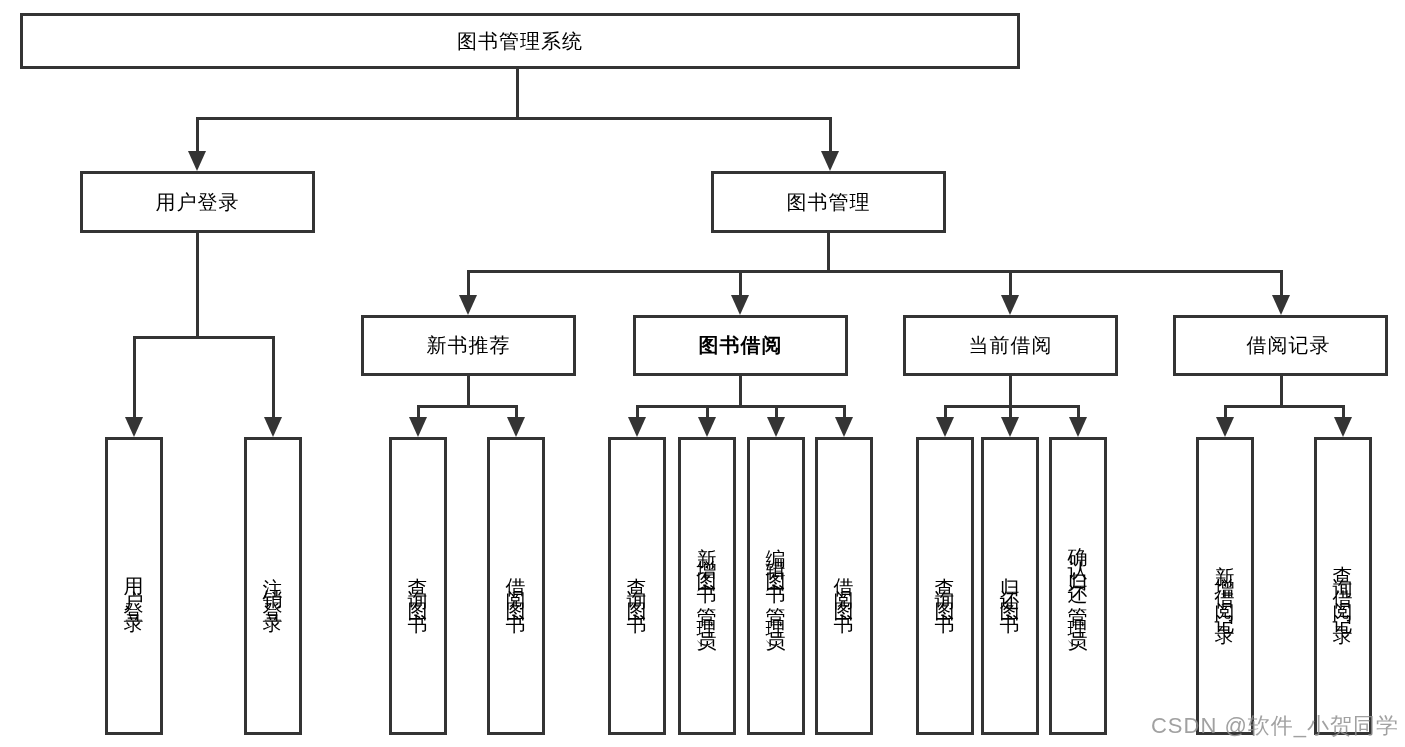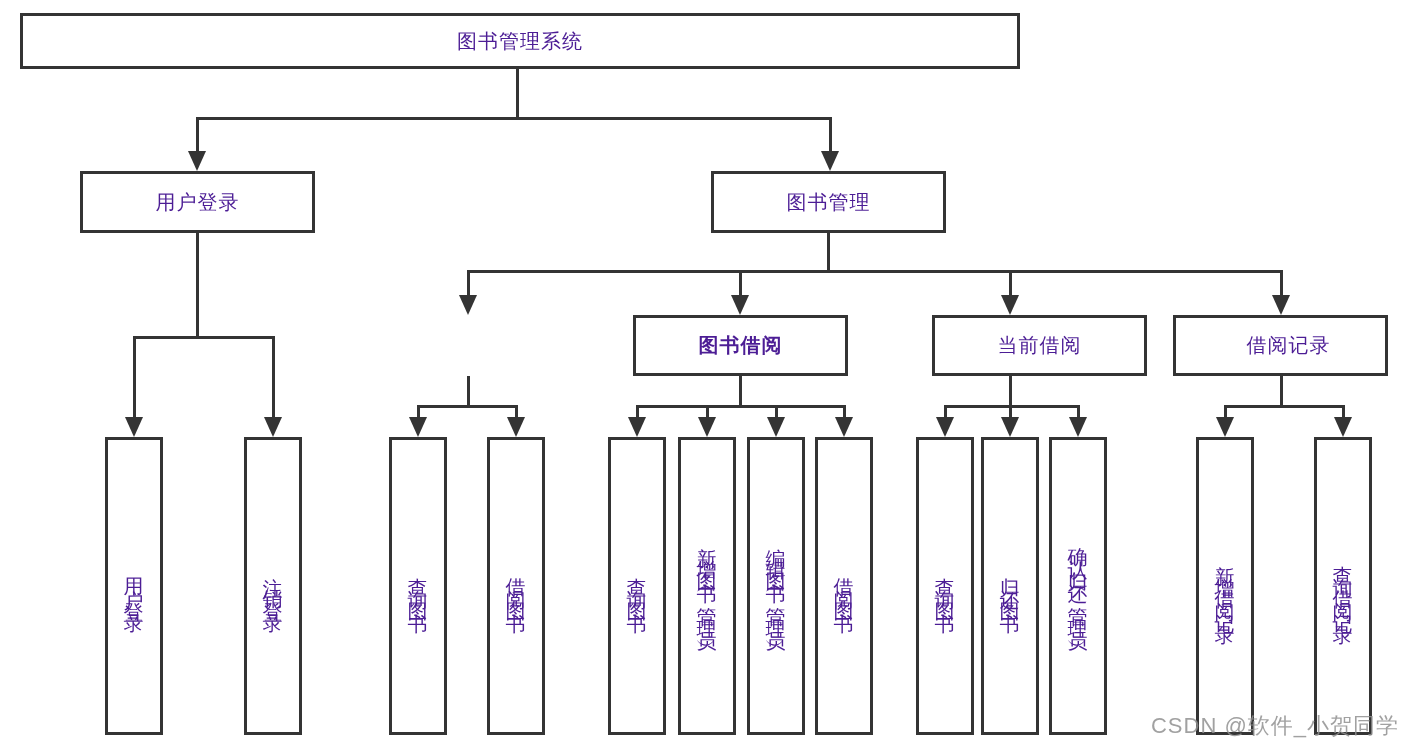--- a/index.html
+++ b/index.html
@@ -20,21 +20,21 @@
   .box {
     position: absolute;
     box-sizing: border-box;
     border: 3px solid #343434;
     background: #ffffff;
     display: flex;
     align-items: center;
     justify-content: center;
     font-size: 20px;
     letter-spacing: 1px;
-    color: #4c1d95;
+    color: #000000;
   }
   .box.root   { left: 20px;  top: 13px;  width: 1000px; height: 56px; }
   .box.lvl2   { top: 171px; width: 235px; height: 62px; }
   .box.lvl3   { top: 315px; width: 215px; height: 61px; }
   .box.leaf   { top: 437px; width: 58px;  height: 298px; }
   .leaf span {
     writing-mode: vertical-rl;
     font-size: 20px;
     letter-spacing: 12px;
     line-height: 1;
@@ -74,24 +74,27 @@
     <span>图书管理系统</span>
   </div>
 
   <div class="box lvl2" style="left:80px;">
     <span>用户登录</span>
   </div>
   <div class="box lvl2" style="left:711px;text-align:center;">
     <span>图书管理</span>
   </div>
 
+  <div class="box lvl3" style="left:361px;">
+    <span>新书推荐</span>
+  </div>
   <div class="box lvl3" style="left:633px;font-weight:bold;">
     <span>图书借阅</span>
   </div>
-  <div class="box lvl3" style="left:903px;margin-left:29px;">
+  <div class="box lvl3" style="left:903px;">
     <span>当前借阅</span>
   </div>
   <div class="box lvl3" style="left:1173px;padding-left:16px;">
     <span>借阅记录</span>
   </div>
 
   <div class="box leaf" style="left:105px;">
     <span>用户登录</span>
   </div>
   <div class="box leaf" style="left:244px;">

